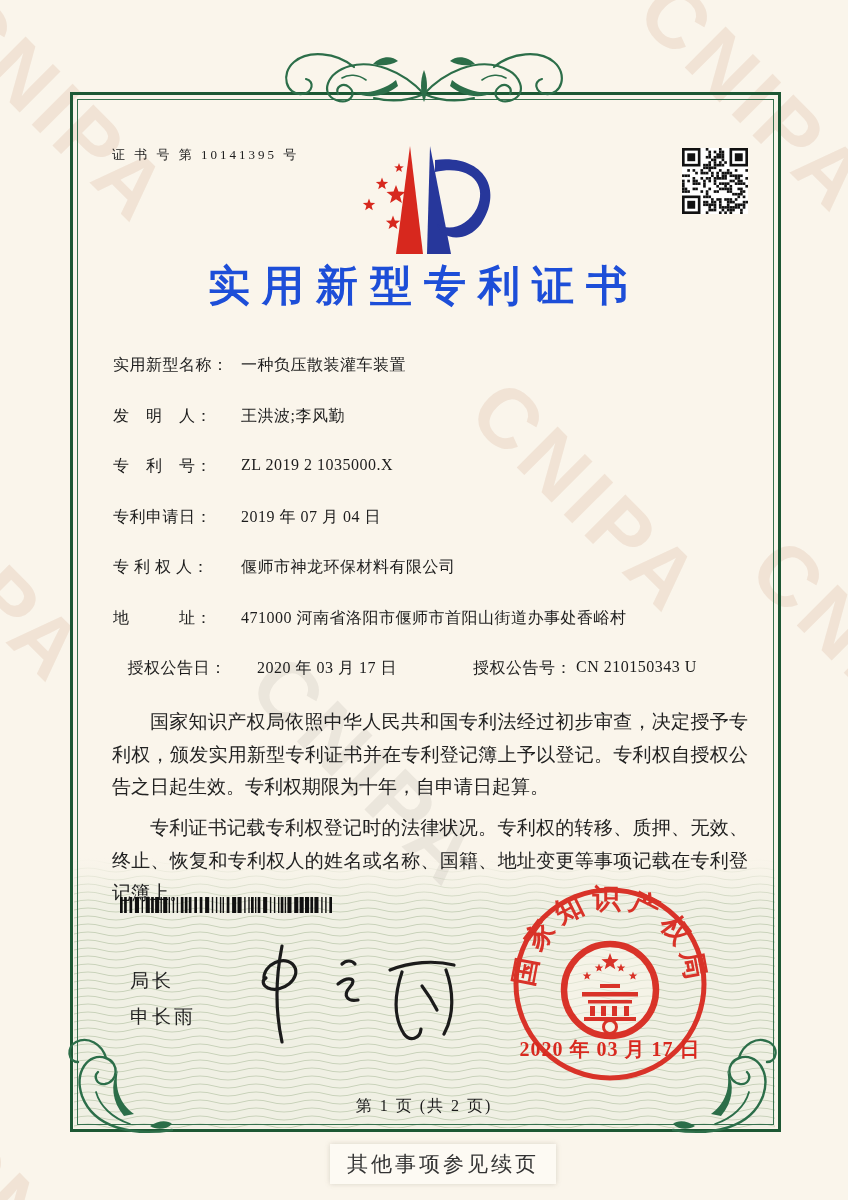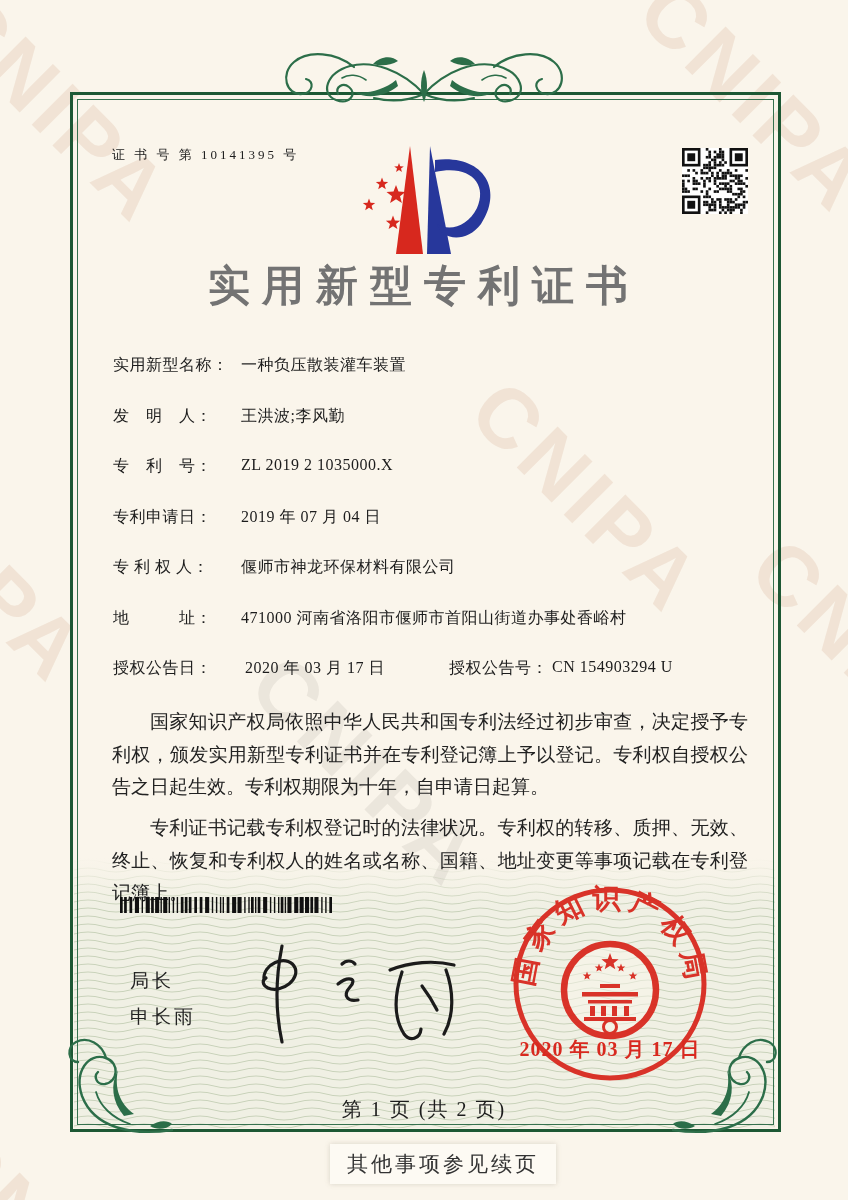--- a/index.html
+++ b/index.html
@@ -29,28 +29,28 @@
     color:rgba(208,164,138,0.22); transform:rotate(45deg); transform-origin:left top;
     white-space:nowrap; pointer-events:none;
   }
   .wm-faint{color:rgba(150,145,135,0.14);}
   
   .cert-no{position:absolute; left:112px; top:146px; font-size:13px; letter-spacing:3px; z-index:5;}
   .logo{position:absolute; left:338px; top:138px; z-index:5;}
   .qr{position:absolute; left:682px; top:148px; z-index:5;}
   .title{
     position:absolute; left:0; top:258px; width:100%; text-align:center;
-    font-size:42px; font-weight:600; letter-spacing:12px; color:#737373; z-index:5;
+    font-size:42px; font-weight:600; letter-spacing:12px; color:#1d4ed8; z-index:5;
   }
   
   .fields{position:absolute; left:113px; top:355px; width:630px; z-index:5;}
   .field-row{height:50.5px; font-size:16px; letter-spacing:0.5px; display:flex; align-items:flex-start;}
   .field-label{display:inline-block; min-width:128px; white-space:pre;}
   .field-value{white-space:pre;font-family:Liberation Serif, serif;}
-  .field-pair{display:flex; gap:4px;}
+  .field-pair{display:flex; gap:16px;text-align:center;}
   .pair-right{margin-left:60px; display:flex;}
   .pair-right .field-label{min-width:0; margin-right:4px;}
   
   .body-text{position:absolute; left:104px; top:698px; width:652px; z-index:5;
     font-size:19px; line-height:1.72; color:#222; text-align:justify;}
   .body-text p{margin:8px; text-indent:2em;}
   
   .barcode{position:absolute; left:120px; top:897px; z-index:5;}
   
   .signer-title{position:absolute; left:130px; top:968px; z-index:5;
@@ -59,21 +59,21 @@
     font-family:"Liberation Sans","DejaVu Sans",sans-serif; font-size:19px; letter-spacing:3px; color:#222;}
   .signature{position:absolute; left:242px; top:940px; z-index:5;}
   
   .seal{position:absolute; left:498px; top:872px; z-index:6; opacity:0.95;}
   .seal-date{
     position:absolute; left:498px; top:1036px; width:224px; text-align:center; z-index:7;
     color:#d8291f; font-size:20px; font-weight:600; letter-spacing:1px;
   }
   
   .page-num{position:absolute; left:0; top:1096px; width:100%; text-align:center;
-    font-size:20px; letter-spacing:2px; z-index:5;}
+    font-size:16px; letter-spacing:2px; z-index:5;}
   .bottom-note{
     position:absolute; left:330px; top:1144px; width:226px; height:40px; z-index:5;
     background:#fdfaf3; box-shadow:0 0 5px rgba(120,110,90,0.25);
     display:flex; align-items:center; justify-content:center;
     font-size:21px; letter-spacing:3px; color:#333;
   }
 </style>
 </head>
 <body>
 
@@ -394,21 +394,21 @@
     </div>
     <div class="field-row">
       <span class="field-label">地　　　址：</span>
       <span class="field-value">471000 河南省洛阳市偃师市首阳山街道办事处香峪村</span>
     </div>
     <div class="field-row field-pair">
       <span class="field-label">授权公告日：</span>
       <span class="field-value">2020 年 03 月 17 日</span>
       <span class="pair-right">
         <span class="field-label">授权公告号：</span>
-        <span class="field-value">CN 154903294 U</span>
+        <span class="field-value">CN 210150343 U</span>
       </span>
     </div>
   </div>
 
   <div class="body-text">
     <p>国家知识产权局依照中华人民共和国专利法经过初步审查，决定授予专利权，颁发实用新型专利证书并在专利登记簿上予以登记。专利权自授权公告之日起生效。专利权期限为十年，自申请日起算。</p>
     <p>专利证书记载专利权登记时的法律状况。专利权的转移、质押、无效、终止、恢复和专利权人的姓名或名称、国籍、地址变更等事项记载在专利登记簿上。</p>
   </div>
 
   <svg class="barcode" width="217" height="16">

